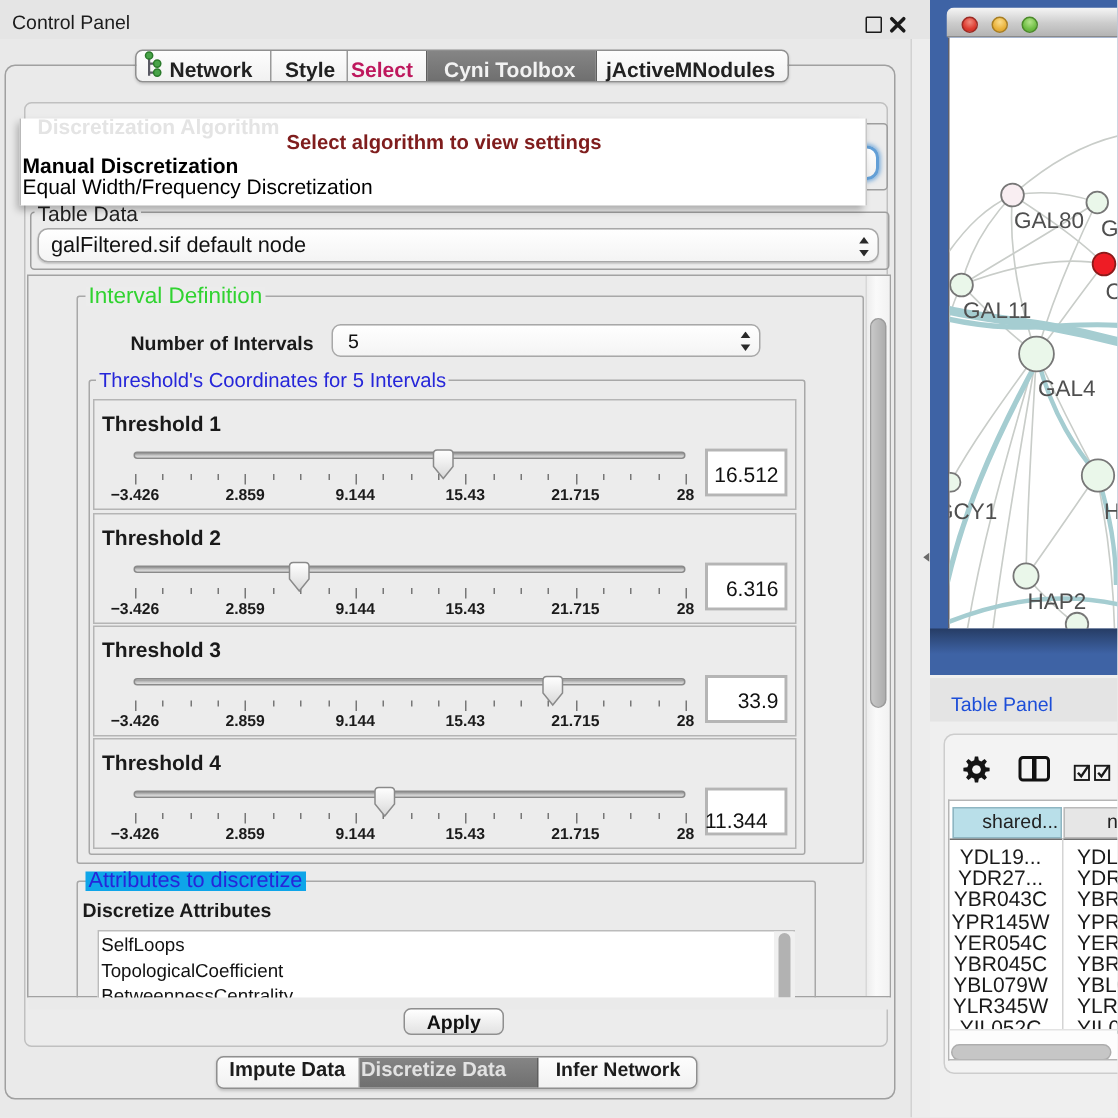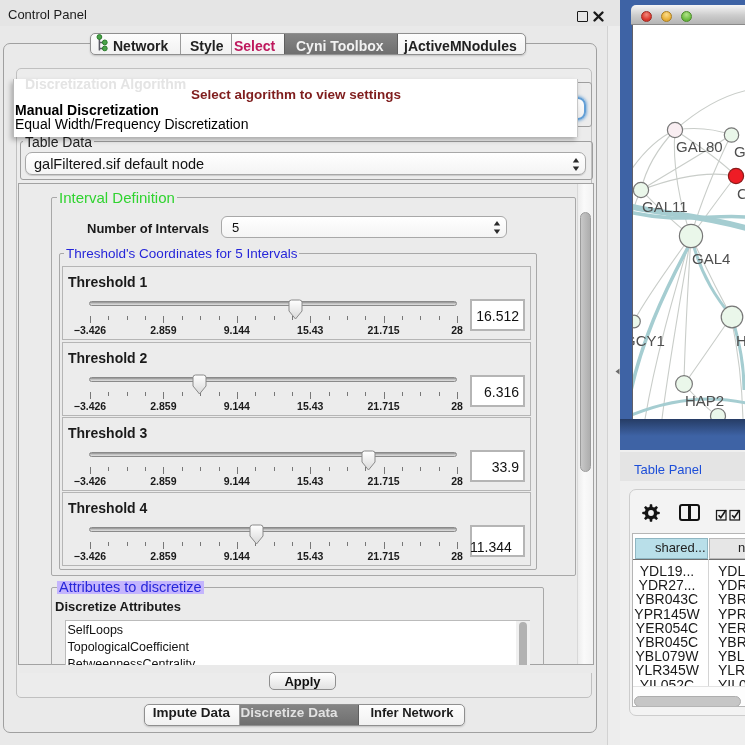--- a/index.html
+++ b/index.html
@@ -239,21 +239,21 @@
           <stop offset="0.5" stop-color="#ececec"></stop>
           <stop offset="1" stop-color="#d8d8d8"></stop>
         </linearGradient>
       </defs>
     </svg>
     <div class="abs" style="left:470px;top:524.5px;width:55px;height:32px;background:#fff;border:2px solid #b5b5b5;"></div>
     <div class="abs" style="left:470px;top:539px;width:49px;text-align:left;font-size:14px;color:#111;">11.344</div>
   </div>
 
 <div class="abs" style="left:51px;top:587px;width:493px;height:85px;border:1px solid #a8a8a8;border-radius:2px;"></div>
-<div class="grouptitle" style="left:57px;top:581px;color:#2626d9;background:#c4b5fd;font-size:14.5px;">Attributes to discretize</div>
+<div class="grouptitle" style="left:57px;top:581px;color:#2626d9;background:#0ea5e9;font-size:14.5px;">Attributes to discretize</div>
 <div class="abs" style="left:55px;top:599px;font-size:13px;font-weight:bold;color:#1a1a1a;">Discretize Attributes</div>
 <div class="abs" style="left:65px;top:620px;width:465px;height:52px;background:#ffffff;border:1px solid #bbbbbb;"></div>
 <div class="abs" style="left:516px;top:621px;width:13.5px;height:50px;background:#f0f0f0;"></div>
 <div class="abs" style="left:67.5px;top:622.5px;font-size:12.5px;color:#111;">SelfLoops</div>
 <div class="abs" style="left:67.5px;top:639.8px;font-size:12.5px;color:#111;">TopologicalCoefficient</div>
 <div class="abs" style="left:67.5px;top:657px;font-size:12.5px;color:#111;">BetweennessCentrality</div>
 <div class="abs" style="left:518.5px;top:622px;width:8.5px;height:43px;background:#b2b2b2;border-radius:5px 5px 0 0;"></div>
 
 <div class="abs" style="left:19px;top:665px;width:574px;height:8px;background:#eaeaea;"></div>
 

